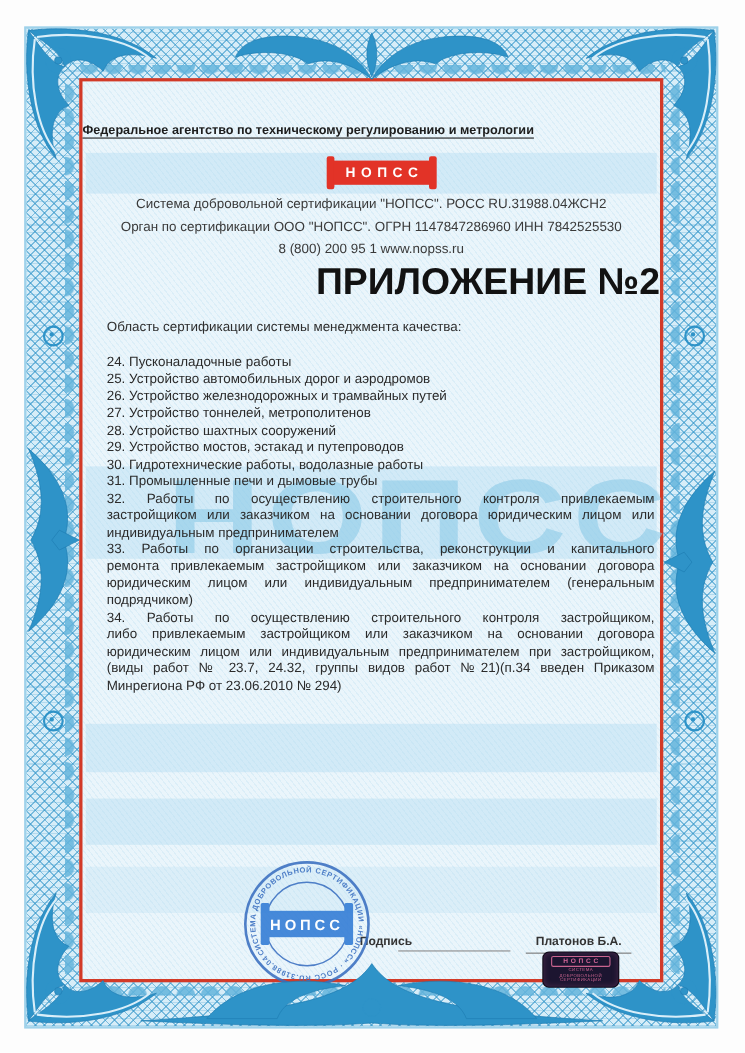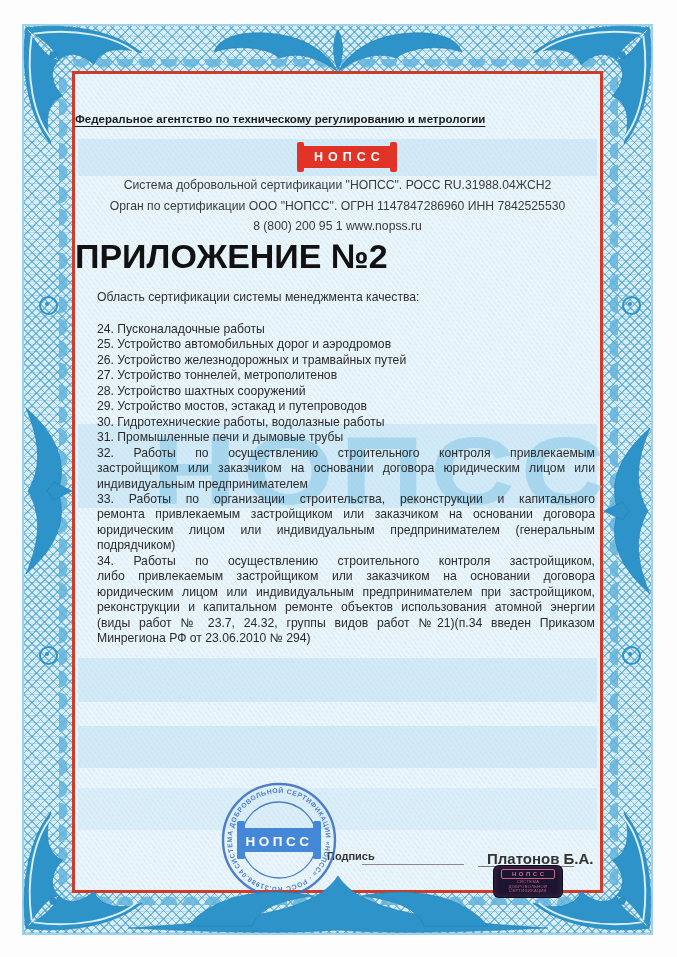--- a/index.html
+++ b/index.html
@@ -52,32 +52,32 @@
     font-size:11.5px;font-weight:bold;color:#1d1d1d;text-decoration:underline;text-underline-offset:3px;}
   .logo{position:absolute;left:297px;top:142px;width:100px;height:30px;z-index:4;}
   .logo::before,.logo::after{content:"";position:absolute;top:0;bottom:0;width:7px;background:#e23327;border-radius:2px;}
   .logo::before{left:0;} .logo::after{right:0;}
   .logo .bar{position:absolute;left:6px;right:6px;top:4px;bottom:4px;background:#e23327;}
   .logo .txt{position:absolute;left:0;right:0;top:8px;text-align:center;color:#fff;
     font-size:12.5px;font-weight:bold;letter-spacing:5px;text-indent:5px;}
   .infoline{position:absolute;left:75px;right:77px;z-index:4;text-align:center;font-size:12.2px;color:#3a3a3a;}
 
   
-  .title{position:absolute;left:75px;right:77px;top:237px;z-index:4;text-align:left;
+  .title{position:absolute;left:75px;right:77px;top:237px;z-index:4;text-align:right;
     font-size:34px;font-weight:bold;color:#121212;letter-spacing:0px;}
   .subtitle{position:absolute;left:97px;top:290px;z-index:4;font-size:12.2px;color:#2f2f2f;}
   .list{position:absolute;left:97px;width:498px;top:322px;z-index:4;font-size:12.2px;color:#2b2b2b;}
   .line{line-height:15.45px;min-height:15.45px;}
   .jl{text-align:justify;text-align-last:justify;}
 
   
   .role{position:absolute;left:110px;top:849px;z-index:4;font-size:11px;font-weight:bold;line-height:13px;color:#333;}
   .sig-label{position:absolute;left:327px;top:850px;z-index:4;font-size:11px;font-weight:bold;color:#333;}
   .sig-line{position:absolute;left:362px;top:864px;width:102px;z-index:4;border-bottom:1px solid #8a8a8a;}
-  .name{position:absolute;left:487px;top:850px;z-index:4;font-size:15px;font-weight:bold;color:#333;}
+  .name{position:absolute;left:487px;top:850px;z-index:4;font-size:11px;font-weight:bold;color:#333;}
   .name-line{position:absolute;left:478px;top:866px;width:96px;z-index:4;border-bottom:1px solid #777;}
 
   .stamp{position:absolute;left:204px;top:765px;z-index:5;}
 
   .holo{position:absolute;left:494px;top:866px;width:68px;height:31px;z-index:7;
     background:#1c1530;border-radius:5px;box-shadow:0 0 0 1px #0d0a18, inset 0 0 6px rgba(212,103,154,.25);}
   .holo-brand{margin:3px 7px 1px;border:1px solid #c9648f;border-radius:2px;color:#d4679a;
     font-size:6px;font-weight:bold;letter-spacing:2.5px;text-indent:2.5px;text-align:center;padding:1px 0;}
   .holo-lines{font-size:4px;line-height:4.6px;color:#c9648f;text-align:center;letter-spacing:.4px;}
 </style>
@@ -144,21 +144,20 @@
       <div class="line jl">юридическим лицом или индивидуальным предпринимателем (генеральным</div>
 
       <div class="line">подрядчиком)</div>
 
       <div class="line jl">34. Работы по осуществлению строительного контроля застройщиком,</div>
 
       <div class="line jl">либо привлекаемым застройщиком или заказчиком на основании договора</div>
 
       <div class="line jl">юридическим лицом или индивидуальным предпринимателем при застройщиком,</div>
 
-      <div class="line jl">реконструкции и капитальном ремонте объектов использования атомной энергии</div>
 
       <div class="line jl">(виды работ № 23.7, 24.32, группы видов работ №21)(п.34 введен Приказом</div>
 
       <div class="line">Минрегиона РФ от 23.06.2010 № 294)</div>
     </div>
 
   <div class="sig-label">Подпись</div>
   <div class="sig-line"></div>
   <div class="name">Платонов Б.А.</div>
   <div class="name-line"></div>

